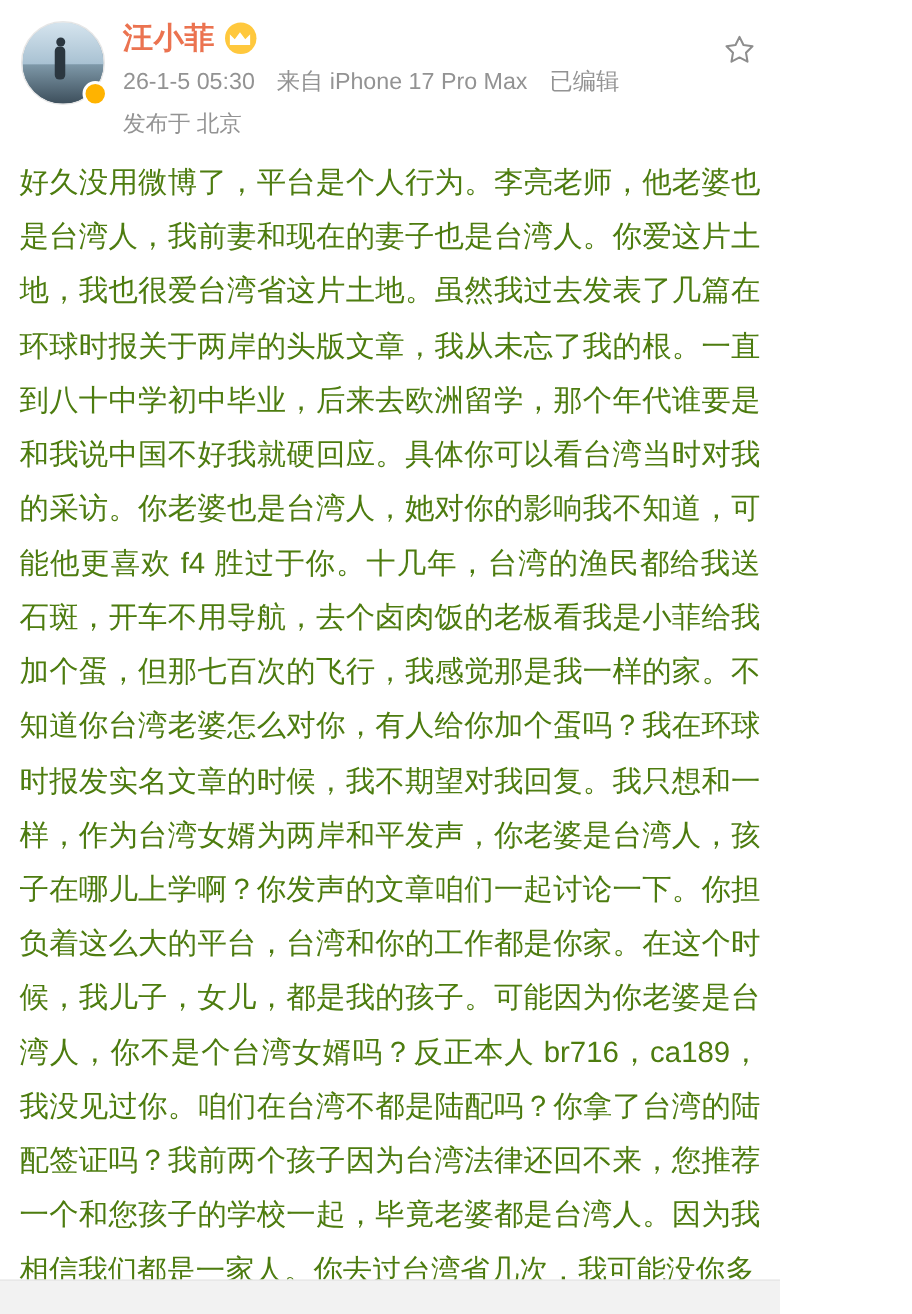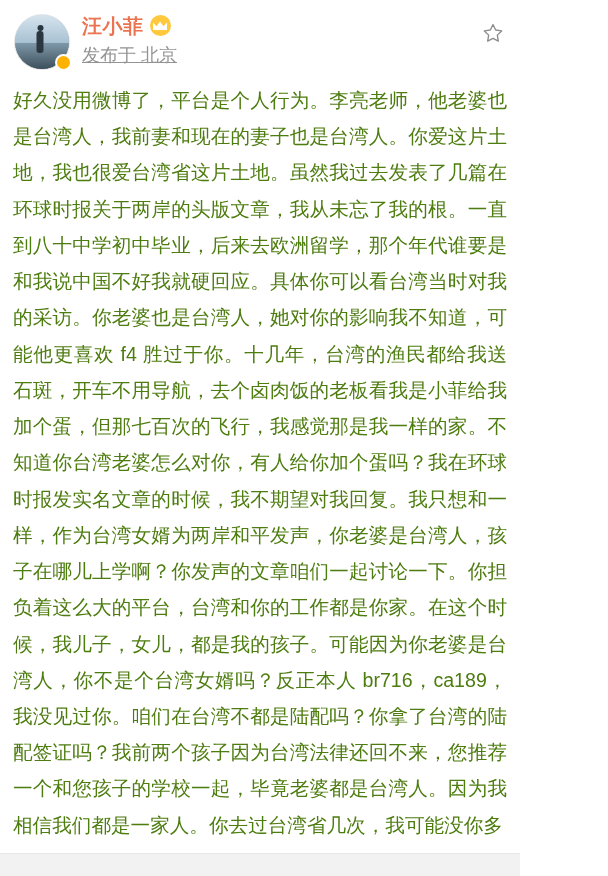--- a/index.html
+++ b/index.html
@@ -124,22 +124,21 @@
     font-size: 15.5px;
     line-height: 1.35;
   }
   .meta-row .sep {
     display: inline-block;
     width: 6px;
   }
   .location-row {
     margin-top: 7px;
     color: #939393;
-    font-size: 18px;
-    text-decoration: underline;
+    font-size: 15px;
   }
   .star-icon {
     position: absolute;
     right: 16px;
     top: 22px;
     width: 22px;
     height: 22px;
     cursor: pointer;
   }
   .post-body {
@@ -176,20 +175,27 @@
         <div class="figure"></div>
       </div>
       <div class="verify-badge"></div>
     </div>
 
     <div class="header-text">
       <div class="name-row">
         <span class="username">汪小菲</span>
         <span class="crown-icon"></span>
       </div>
+      <div class="meta-row">
+        <span>26-1-5 05:30</span>
+        <span class="sep"></span>
+        <span>来自 iPhone 17 Pro Max</span>
+        <span class="sep"></span>
+        <span>已编辑</span>
+      </div>
       <div class="location-row">发布于 北京</div>
     </div>
 
     <div class="star-icon">
       <svg viewBox="0 0 24 24" width="22" height="22" aria-hidden="true">
         <path d="M12 2.8l2.9 5.95 6.55.95-4.74 4.62 1.12 6.53L12 17.77l-5.83 3.08 1.12-6.53L2.55 9.7l6.55-.95z" fill="none" stroke="#8d8d8d" stroke-width="1.5" stroke-linejoin="round"></path>
       </svg>
     </div>
   </div>
 

